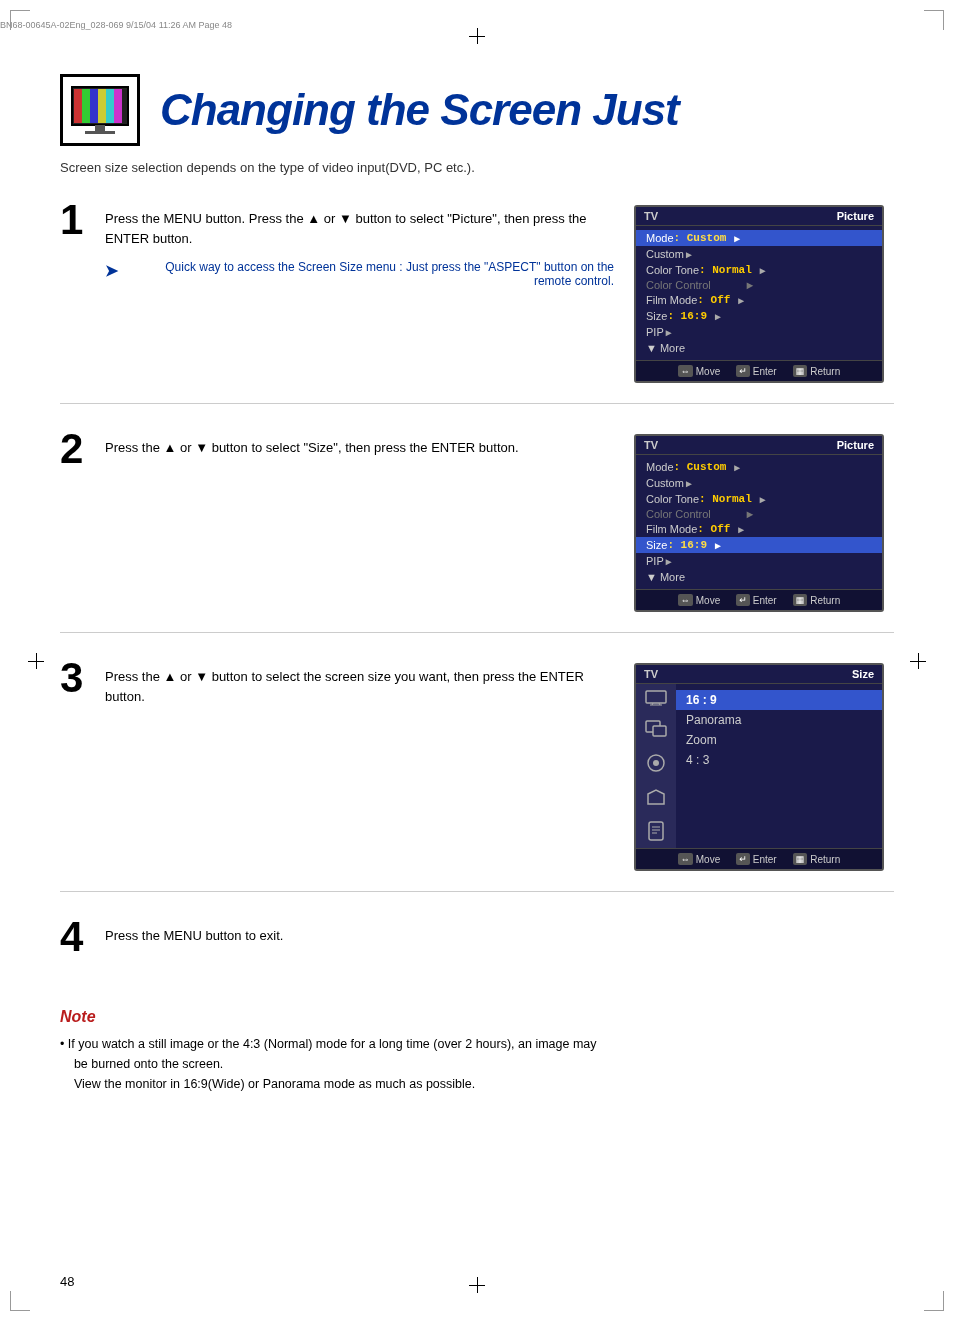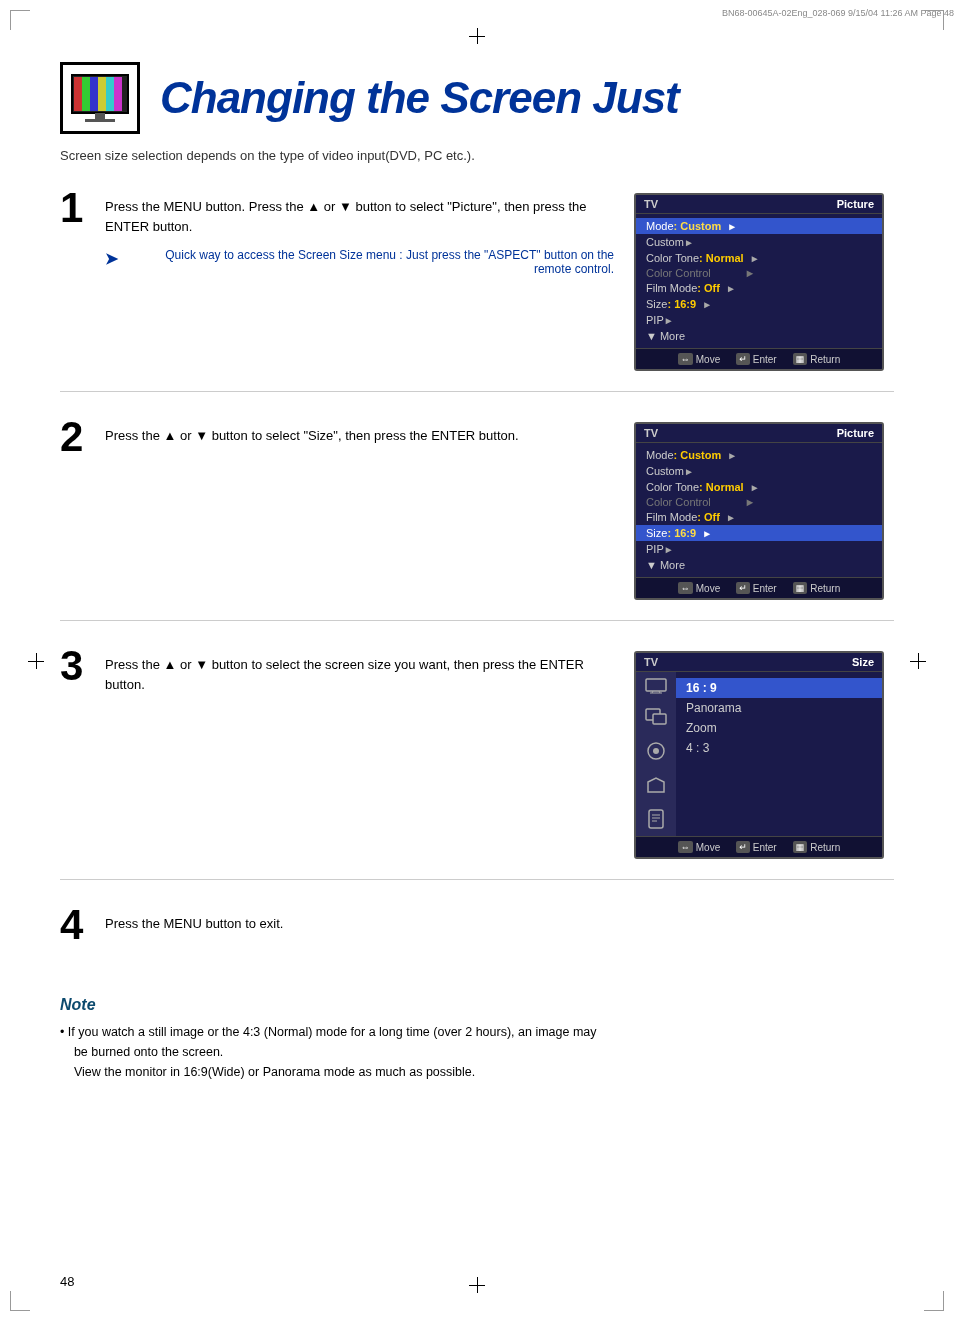--- a/index.html
+++ b/index.html
@@ -141,20 +141,21 @@
     .tv-menu-item.highlighted {
       background: #3355cc;
       color: #fff;
     }
     .tv-menu-item .item-label {
       color: inherit;
     }
     .tv-menu-item .item-value {
       color: #ffcc00;
       font-weight: bold;
+      font-family: Liberation Mono, monospace;
     }
     .tv-menu-item.highlighted .item-value {
       color: #ffdd44;
     }
     .tv-menu-item .arrow {
       color: #aaa;
       font-size: 10px;
     }
     .tv-menu-item.highlighted .arrow,
     .tv-menu-item.selected .arrow {
@@ -221,21 +222,21 @@
 
     
     .note-section {
       padding: 40px 60px 20px 60px;
     }
     .note-title {
       font-size: 16px;
       font-weight: bold;
       font-style: italic;
       margin-bottom: 8px;
-      color: #0c4a6e;
+      color: #b91c1c;
     }
     .note-text {
       font-size: 12.5px;
       color: #000;
       line-height: 1.6;
     }
 
     
     .page-number {
       position: absolute;
@@ -253,22 +254,22 @@
     }
     .crop-mark-tl { top: 10px; left: 10px; border-top: 1px solid #999; border-left: 1px solid #999; }
     .crop-mark-tr { top: 10px; right: 10px; border-top: 1px solid #999; border-right: 1px solid #999; }
     .crop-mark-bl { bottom: 10px; left: 10px; border-bottom: 1px solid #999; border-left: 1px solid #999; }
     .crop-mark-br { bottom: 10px; right: 10px; border-bottom: 1px solid #999; border-right: 1px solid #999; }
 
     
     .header-file-info {
       font-size: 9px;
       color: #888;
-      text-align: right;
-      padding-top: 8px;
+      text-align: left;
+      padding-top: 20px;
       padding-bottom: 4px;
     }
 
     
     .crosshair {
       position: absolute;
       width: 16px;
       height: 16px;
     }
     .crosshair::before, .crosshair::after {

